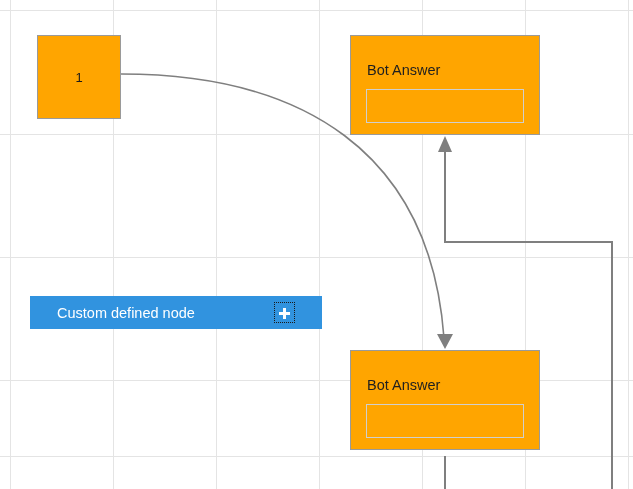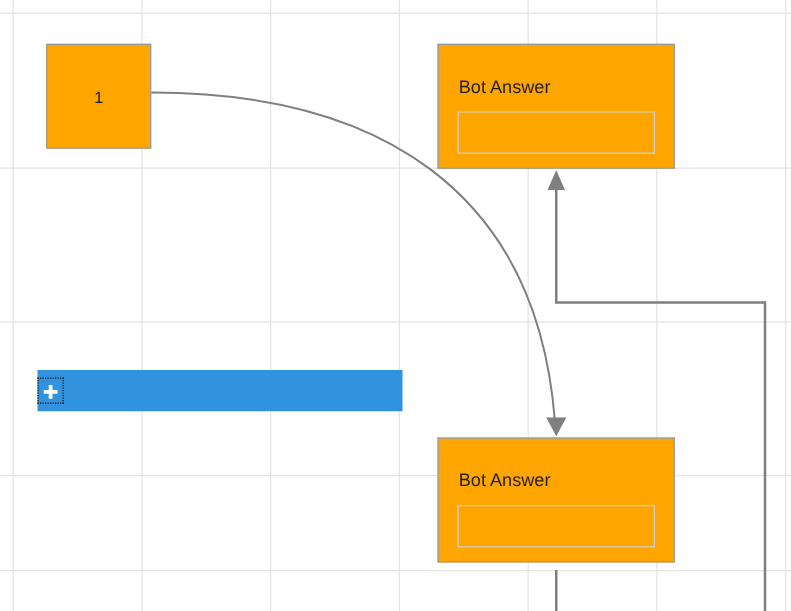--- a/index.html
+++ b/index.html
@@ -171,16 +171,17 @@
     <div class="node-title">Bot Answer</div>
     <div class="node-slot"></div>
   </div>
 
   <div class="node" style="left:350px; top:350px; width:190px; height:100px;">
     <div class="node-title">Bot Answer</div>
     <div class="node-slot"></div>
   </div>
 
   <div id="palette-bar">
+    <span id="palette-bar-label">Custom defined node</span>
     <span id="palette-add-icon"></span>
   </div>
 
 </div>
 
 </body></html>

